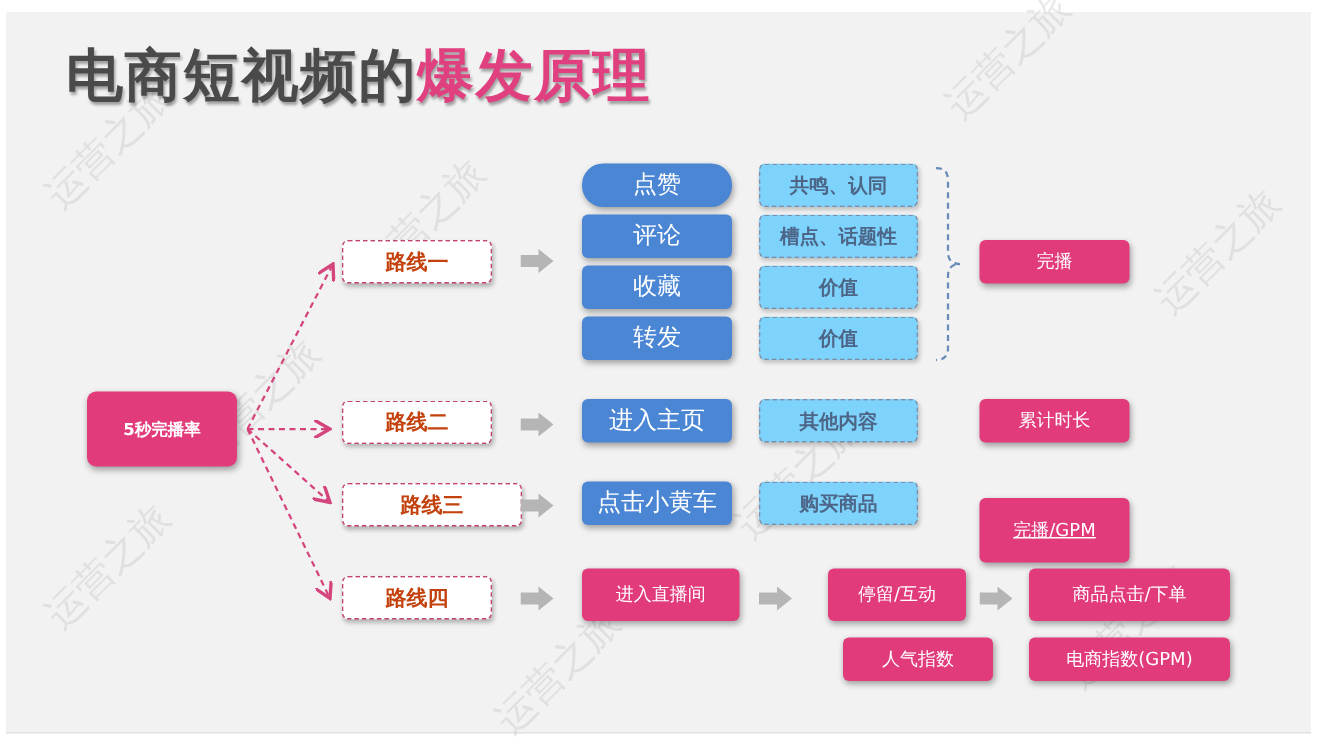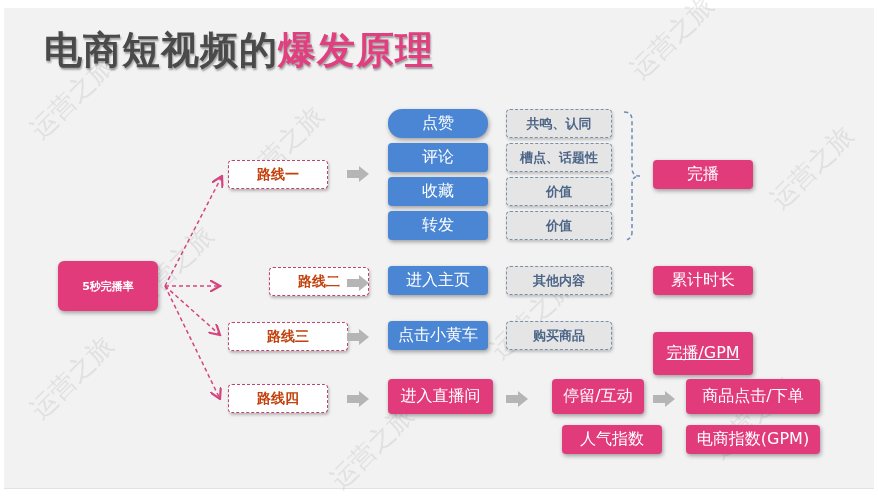--- a/index.html
+++ b/index.html
@@ -14,28 +14,28 @@
   .title {
     position:absolute; left:44px; top:25px; font-size:38px; font-weight:bold;
     letter-spacing:1px; text-shadow:1px 2px 2px rgba(0,0,0,0.35); white-space:nowrap;
   }
   .title .dark { color:#4a4a4a; }
   .title .pink { color:#e0407f; }
   .box {
     position:absolute; display:flex; align-items:center; justify-content:center;
     box-sizing:border-box; border-radius:4px; white-space:nowrap;
   }
-  .pink-box { background:#e23b7b; color:#fff; font-size:16px; box-shadow:1px 2px 4px rgba(0,0,0,0.35); }
+  .pink-box { background:#e23b7b; color:#fff; font-size:12px; box-shadow:1px 2px 4px rgba(0,0,0,0.35); }
   .blue-box { background:#4a86d4; color:#fff; font-size:16px; box-shadow:1px 2px 4px rgba(0,0,0,0.35); }
   .route-box {
     background:#fff; border:1.5px dashed #c24272; color:#c2410c; font-weight:bold; font-size:14px;
     box-shadow:1px 2px 3px rgba(0,0,0,0.25);
   }
   .value-box {
-    background:#e5e5e5; border:1.5px dashed #7b8fa8; color:#4d6688; font-weight:bold; font-size:13px;
+    background:#7dd3fc; border:1.5px dashed #7b8fa8; color:#4d6688; font-weight:bold; font-size:13px;
     box-shadow:1px 2px 3px rgba(0,0,0,0.2);
     align-items:center;
   }
   .arrow { position:absolute; width:22px; height:16px; }
   svg.lines { position:absolute; left:0; top:0; }
   .wm { position:absolute; color:rgba(180,180,180,0.28); font-size:26px; transform:rotate(-45deg); white-space:nowrap; pointer-events:none; }
 </style>
 </head>
 <body>
 
@@ -71,21 +71,21 @@
   <path d="M624,112 Q632,112 632,120 L632,168 Q632,176 640,176 Q632,176 632,184 L632,232 Q632,240 624,240" fill="none" stroke="#6b8bb8" stroke-width="1.5" stroke-dasharray="4,3"></path>
 </svg>
 
 <div class="box pink-box" style="left:58px;top:261px;width:100px;height:50px;border-radius:6px;font-weight:bold;font-size:11px;">
   <span>5秒完播率</span>
 </div>
 
 <div class="box route-box" style="left:228px;top:160px;width:100px;height:29px;">
     <span>路线一</span>
   </div>
-<div class="box route-box" style="left:228px;top:267px;width:100px;height:29px;margin-left:41px;">
+<div class="box route-box" style="left:228px;top:267px;width:100px;height:29px;">
     <span>路线二</span>
   </div>
 <div class="box route-box" style="left:228px;top:322px;width:120px;height:29px;">
     <span>路线三</span>
   </div>
 <div class="box route-box" style="left:228px;top:384px;width:100px;height:29px;">
     <span>路线四</span>
   </div>
 
 <svg class="arrow" style="left:347px;top:166px;" viewBox="0 0 22 16">

